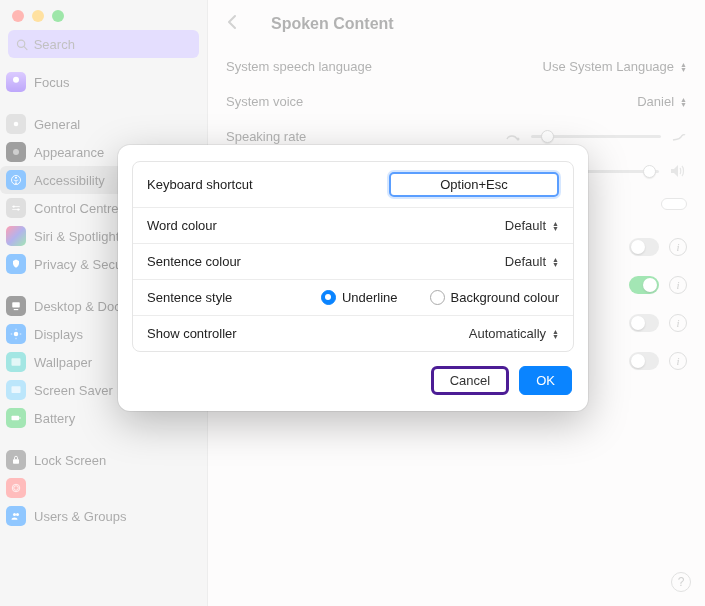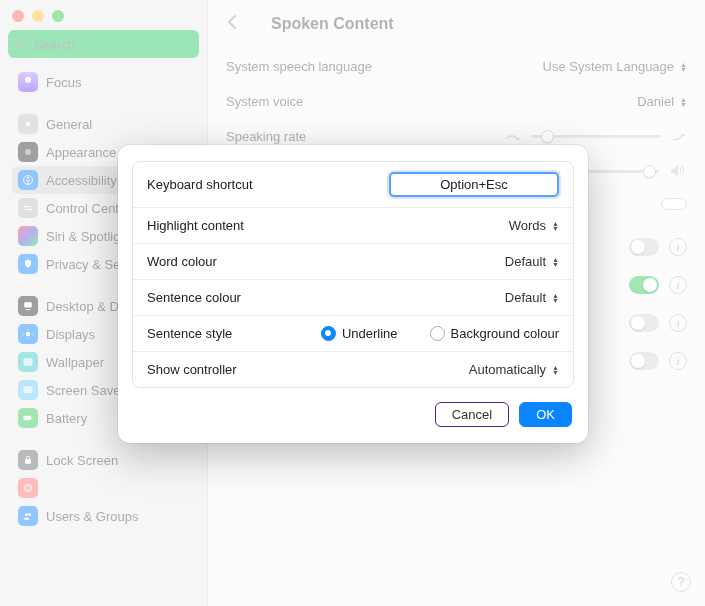--- a/index.html
+++ b/index.html
@@ -32,32 +32,32 @@
     gap: 8px;
     padding: 10px 12px 8px 12px;
   }
   .dot { width: 12px; height: 12px; border-radius: 50%; }
   .dot.red { background: #ff5f57; }
   .dot.yellow { background: #febc2e; }
   .dot.green { background: #28c840; }
   .search-wrap { padding: 0 8px 10px 8px; }
   .search {
     display: flex; align-items: center;
-    background: #22c55e;
+    background: #c4b5fd;
     border-radius: 6px;
     height: 28px;
     padding: 0 8px;
     color: #888;
   }
   .search svg { margin-right: 6px; }
   .search input {
     border: none; background: transparent; outline: none;
     font-size: 13px; color: #555; width: 100%;
   }
-  .side-list { padding: 0 12px; }
+  .side-list { padding: 0 0; }
   .side-item {
     display: flex; align-items: center;
     height: 28px;
     padding: 0 6px;
     border-radius: 6px;
     color: #444;
     font-size: 13px;
     gap: 8px;
     white-space: nowrap;
     overflow: hidden;
@@ -191,21 +191,21 @@
   .radio-group .opt{ display:flex; align-items:center; gap:6px; margin-left:12px;}
   .radio-group .opt:first-child{ margin-left:0;}
   .sheet-footer{
     display:flex; justify-content:flex-end; gap:10px;
     padding: 14px 16px 2px 16px;
   }
   .btn{
     border-radius:6px; padding:4px 16px; font-size:13px;
   }
   .btn-default{
-    background:#fff; border:1px solid #4c1d95; color:#333;
+    background:#fff; border:3px solid #4c1d95; color:#333;
   }
   .btn-primary{
     background:#0a84ff; border:1px solid #0a84ff; color:#fff;
   }
   .upchev{
     display:inline-flex;flex-direction:column;line-height:5px;font-size:7px;color:#555;
   }
 </style>
 </head>
 <body>
@@ -473,27 +473,20 @@
 
 <div class="dim"></div>
 
 <div class="sheet">
   <div class="sheet-section">
     <div class="sheet-row">
       <span>Keyboard shortcut</span>
       <span class="shortcut-box">Option+Esc</span>
     </div>
     <div class="sheet-row">
-      <span>Highlight content</span>
-      <span class="val">
-          <span>Words</span>
-          <span class="upchev">▲<br>▼</span>
-        </span>
-    </div>
-    <div class="sheet-row">
       <span>Word colour</span>
       <span class="val">
           <span>Default</span>
           <span class="upchev">▲<br>▼</span>
         </span>
     </div>
     <div class="sheet-row">
       <span>Sentence colour</span>
       <span class="val">
           <span>Default</span>

